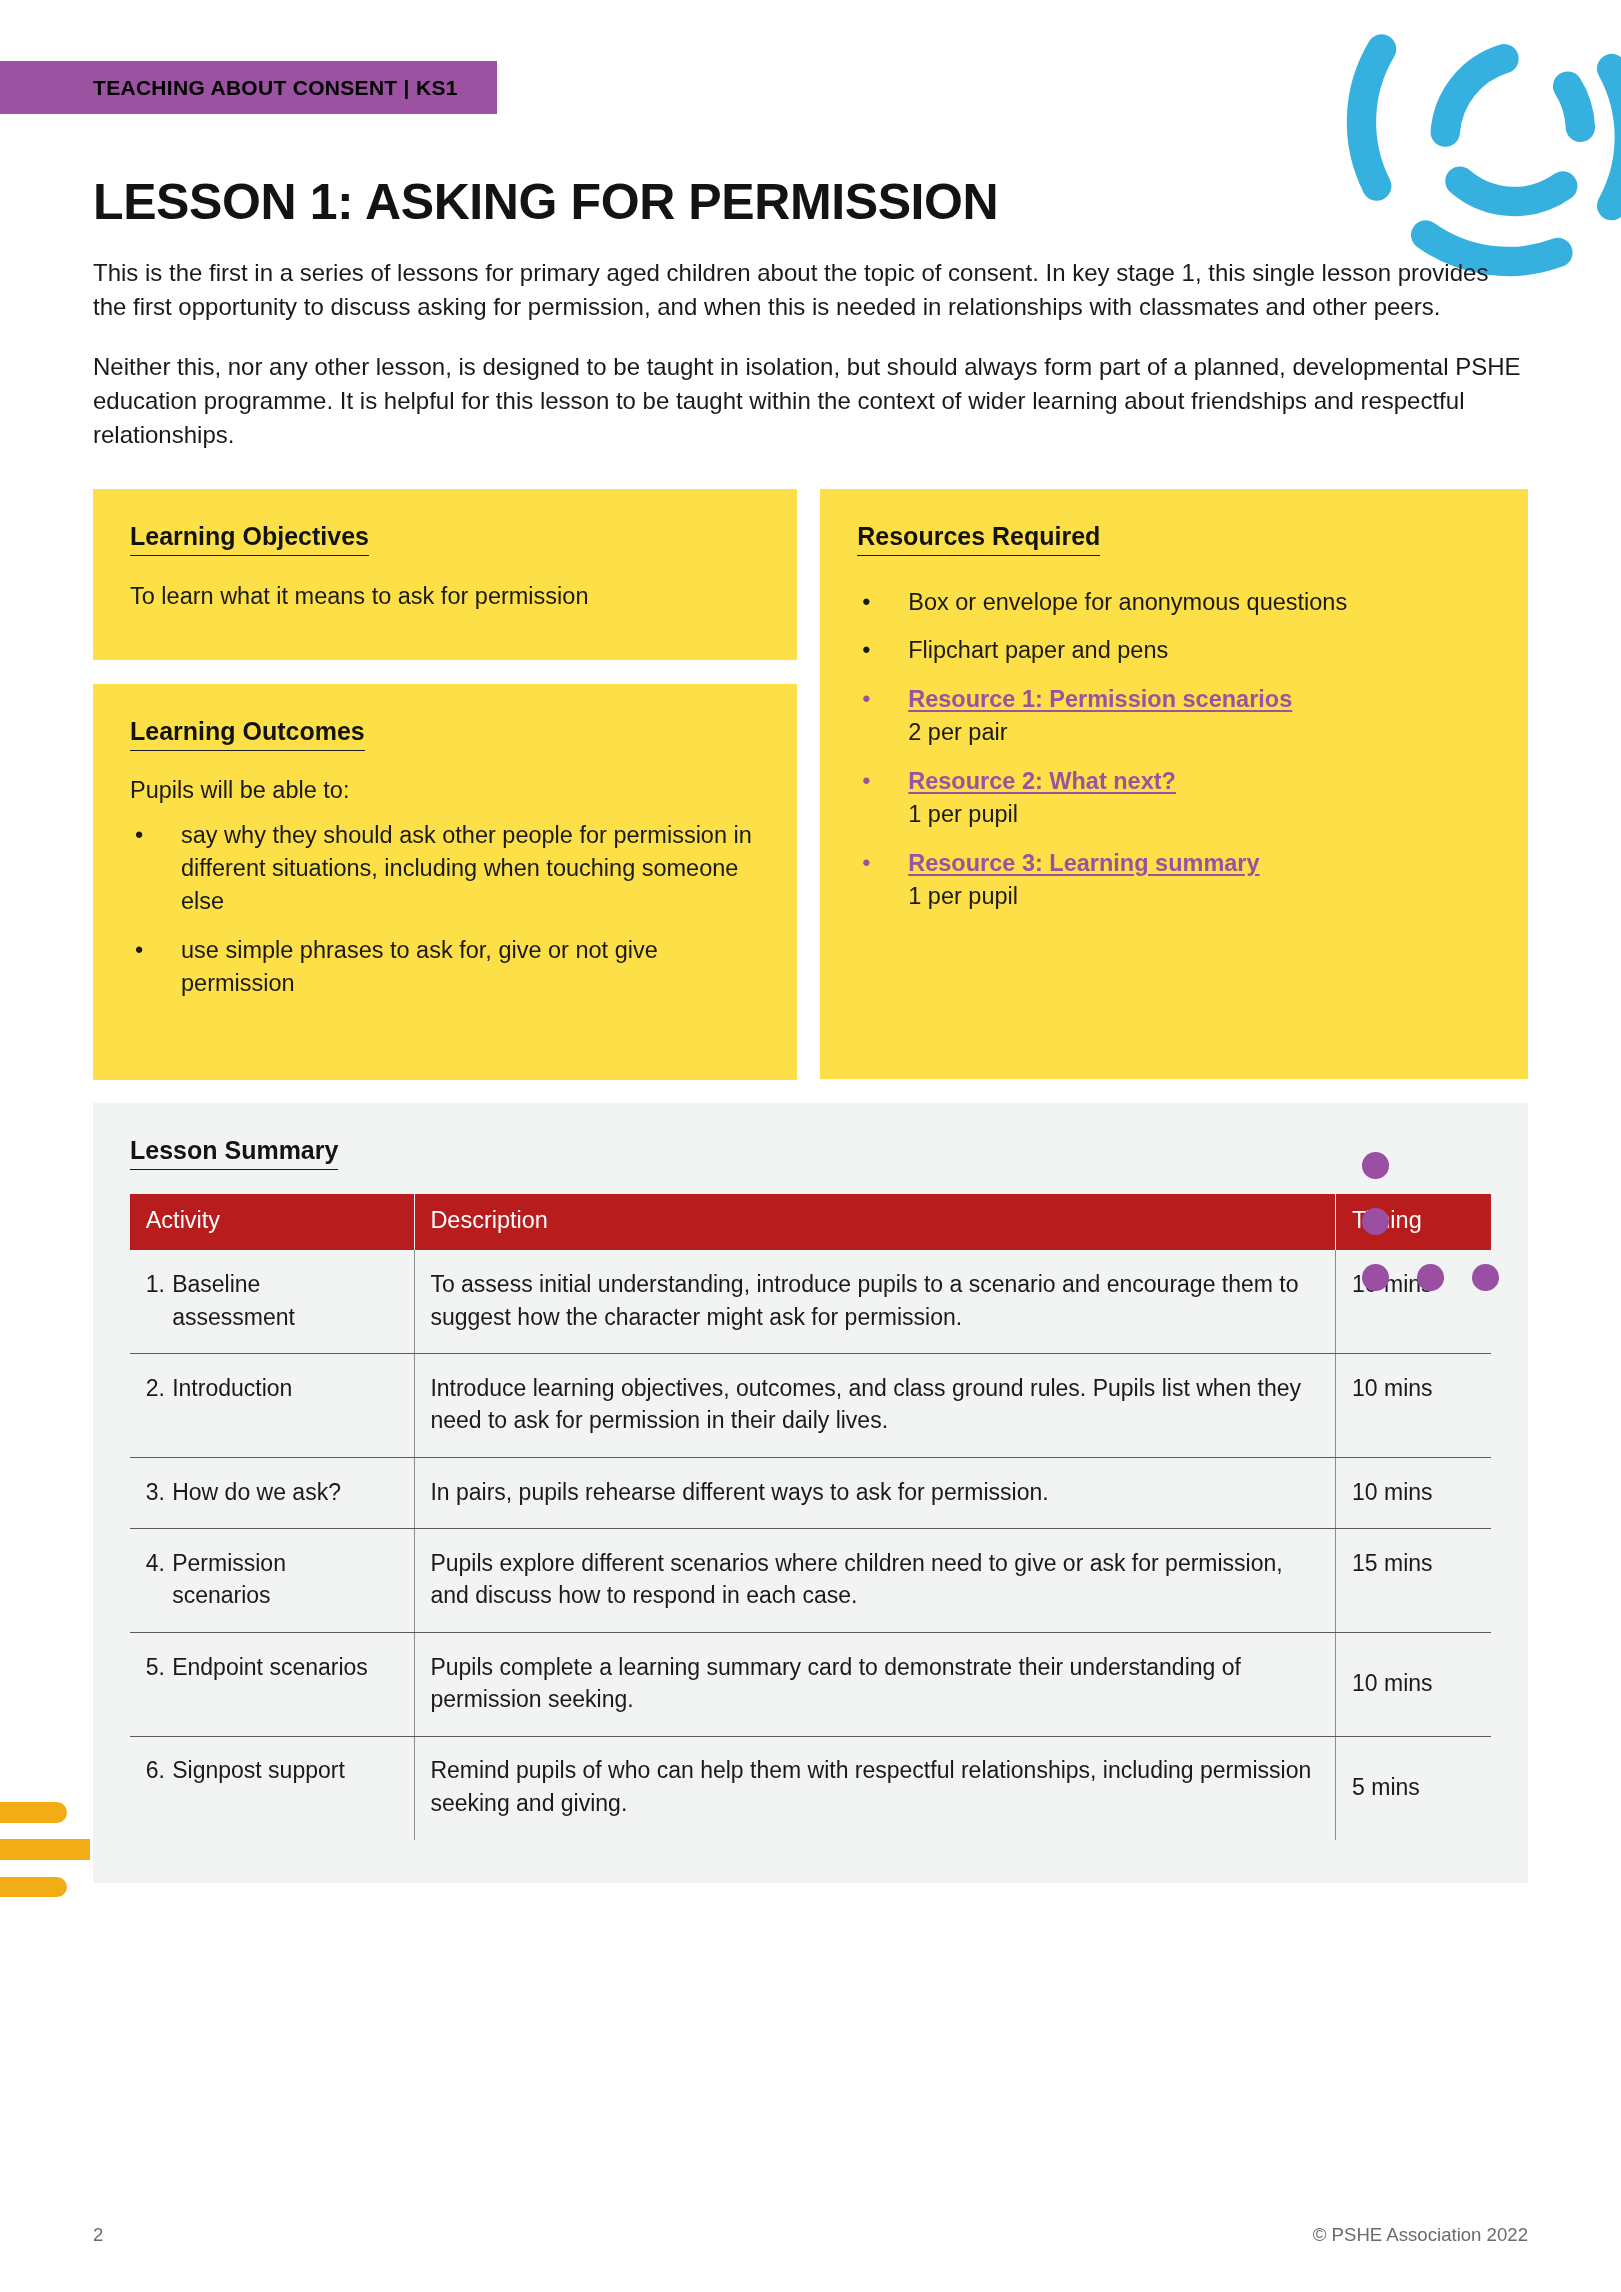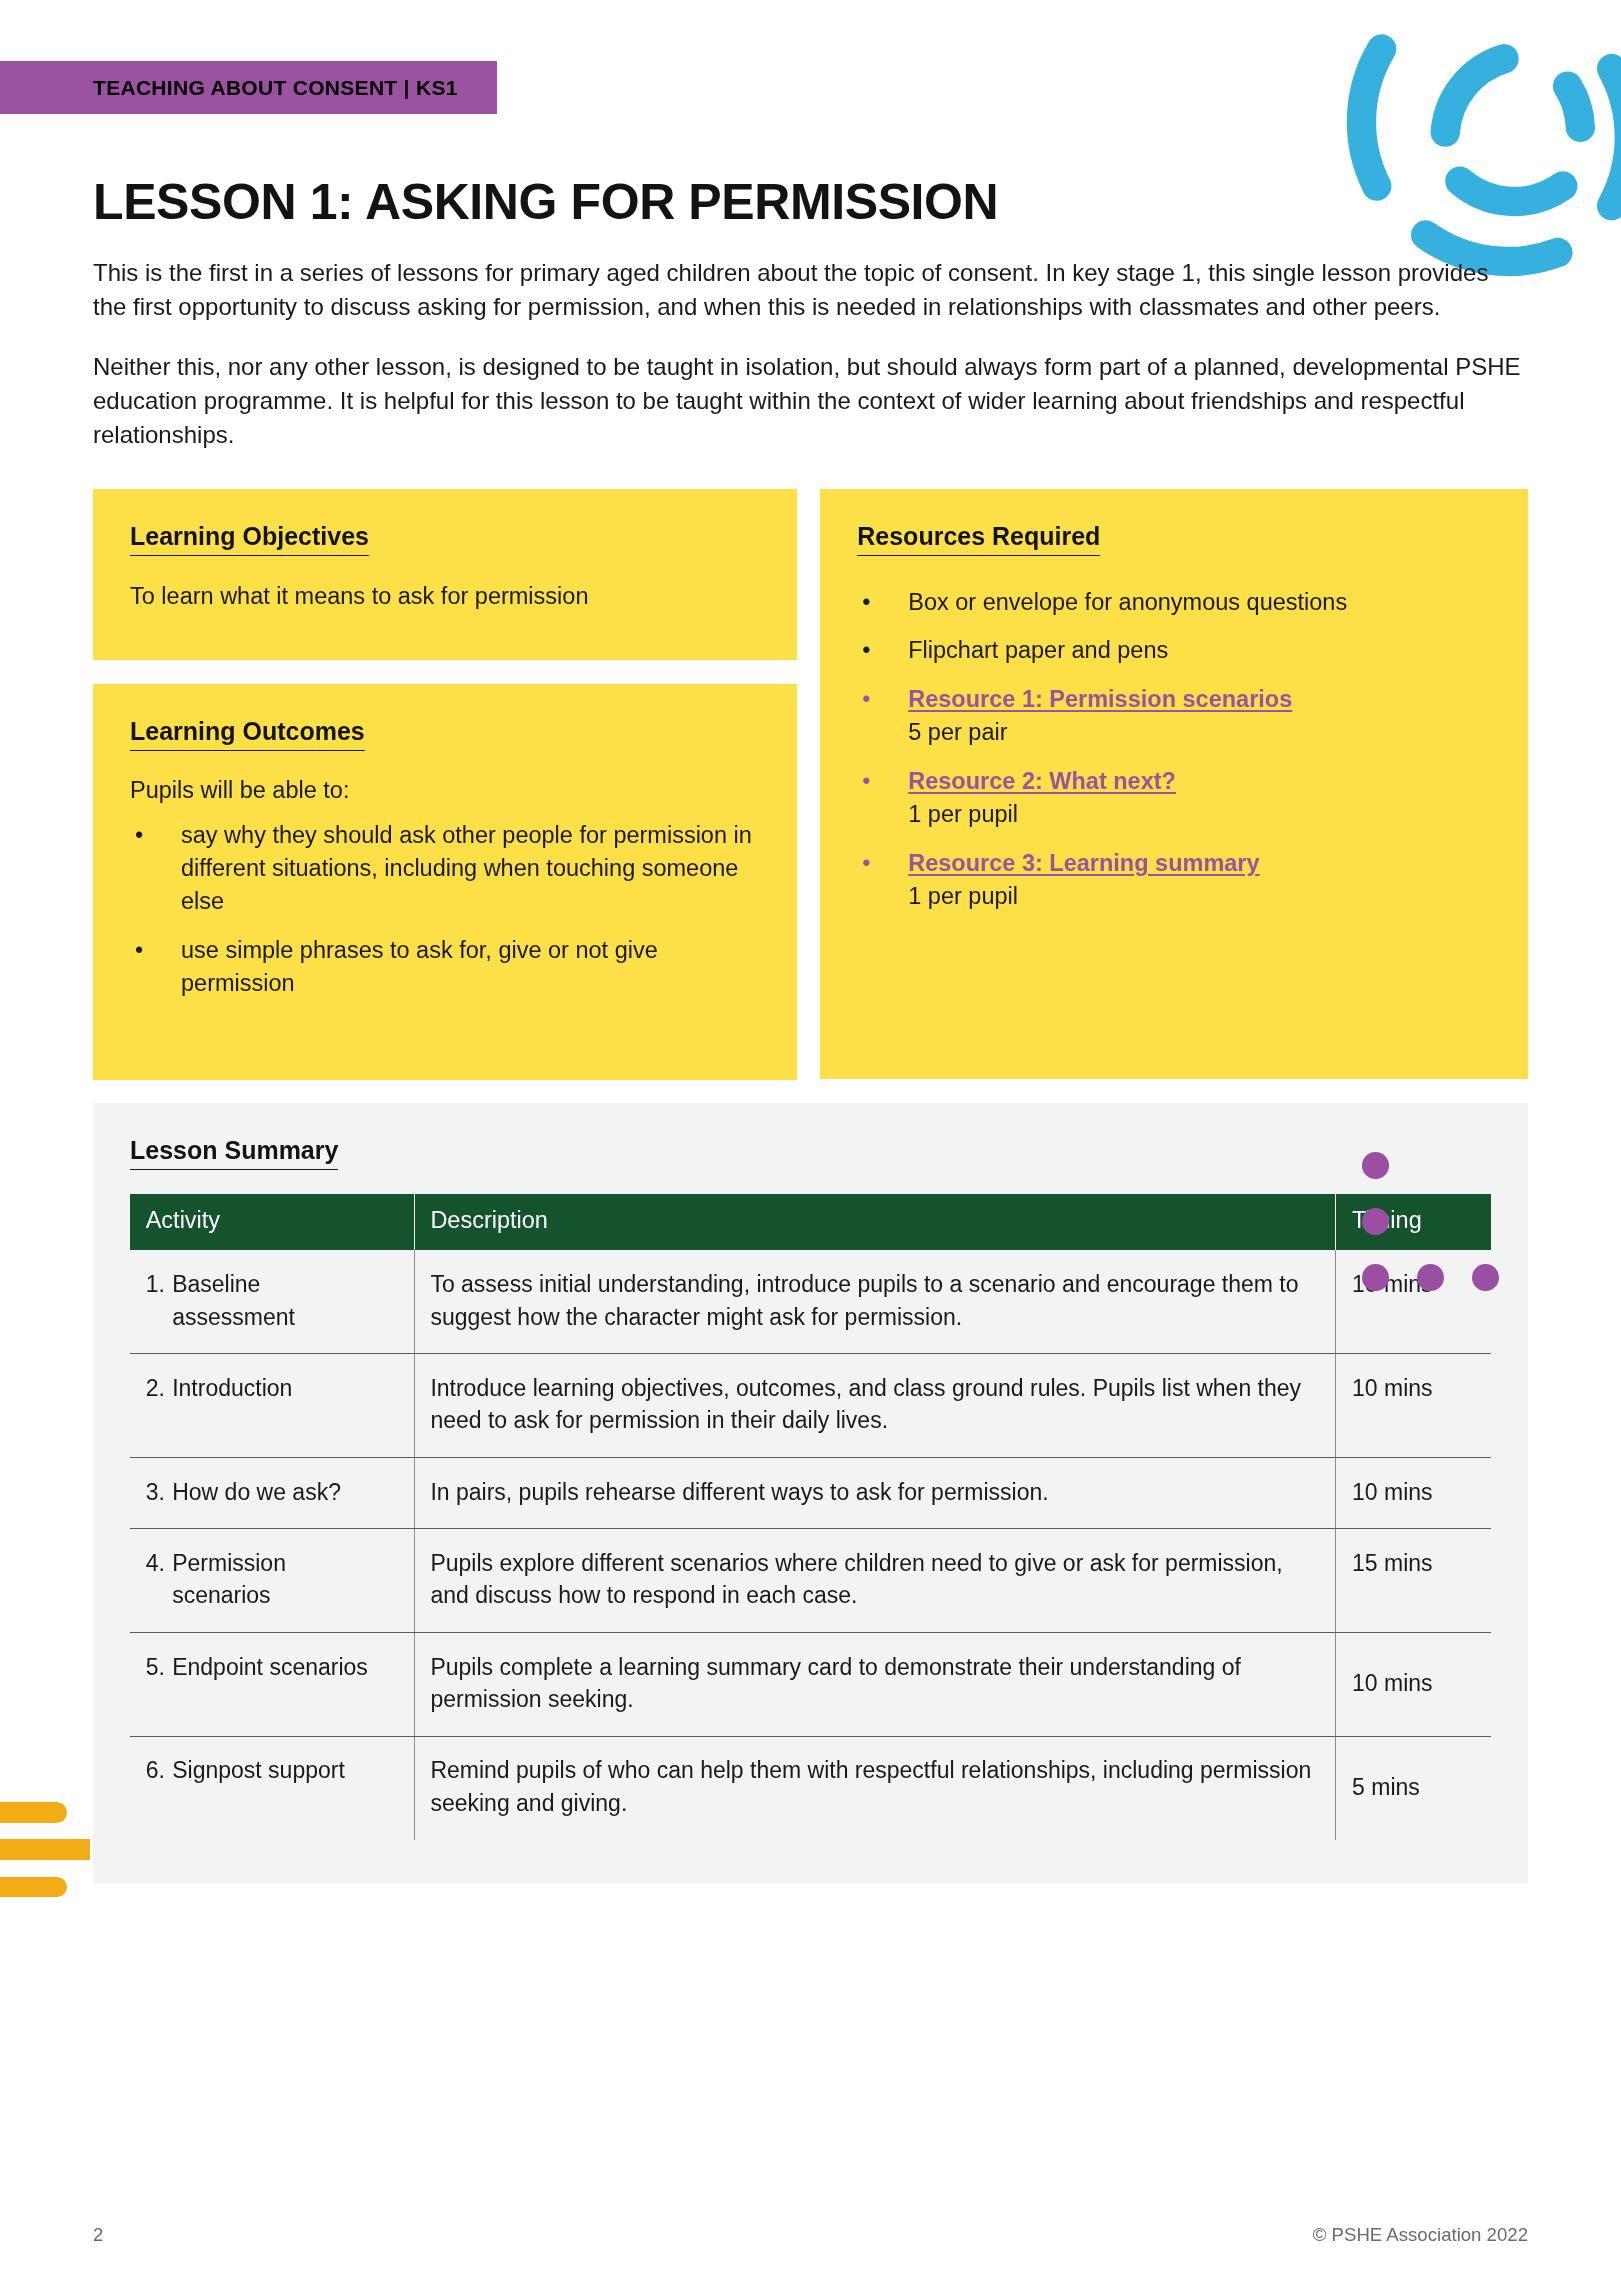--- a/index.html
+++ b/index.html
@@ -195,21 +195,21 @@
     color: #131313;
   }
 
   table.summary {
     width: 100%;
     border-collapse: collapse;
     background: #F2F3F3;
     table-layout: fixed;
   }
   table.summary thead th {
-    background: #14532d;
+    background: #b91c1c;
     color: #ffffff;
     font-size: 23.5px;
     font-weight: normal;
     text-align: left;
     padding: 13.7px 15.7px 15.7px 15.7px;
     border-right: 1.5px solid #F2F3F3;
     vertical-align: middle;
   }
   table.summary thead th:last-child { border-right: none; }
   col.c-activity { width: 284px; }
@@ -326,21 +326,21 @@
             </li>
 
             <li>
               <span class="dot">•</span>
               <span>Flipchart paper and pens</span>
             </li>
 
             <li>
               <span class="dot purple">•</span>
               <a class="reslink" href="#">Resource 1: Permission scenarios</a>
-              <span class="subline">5 per pair</span>
+              <span class="subline">2 per pair</span>
             </li>
 
             <li>
               <span class="dot purple">•</span>
               <a class="reslink" href="#">Resource 2: What next?</a>
               <span class="subline">1 per pupil</span>
             </li>
 
             <li>
               <span class="dot purple">•</span>

